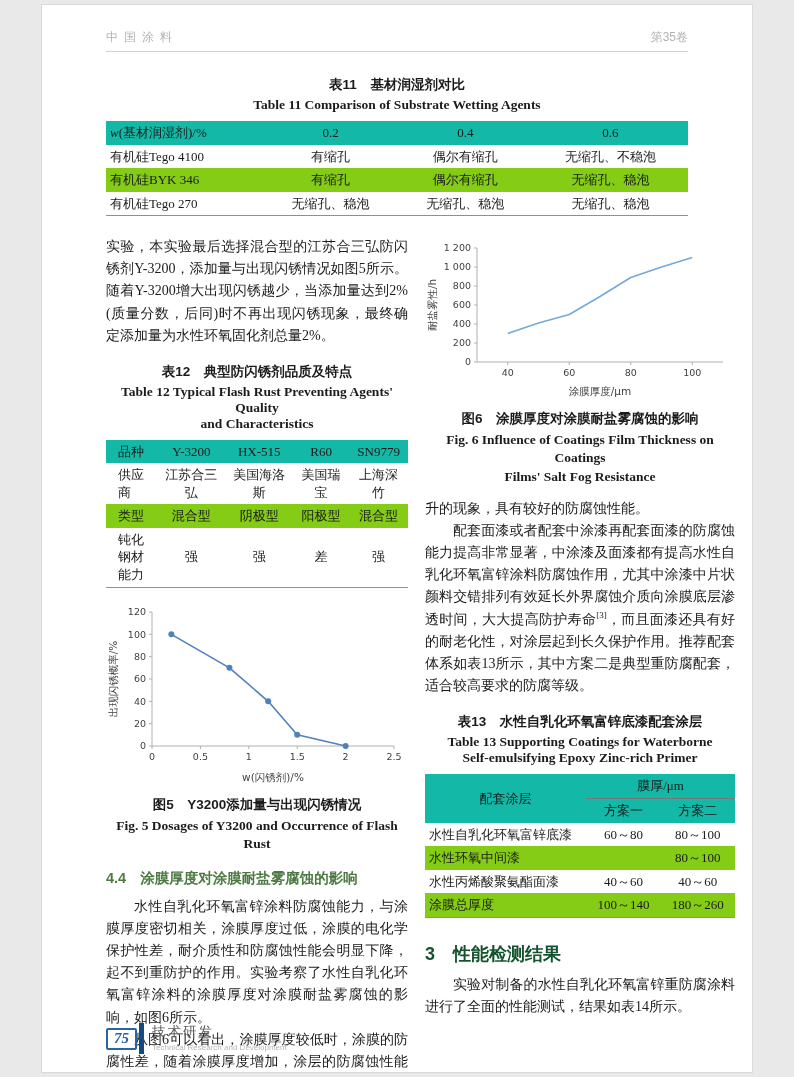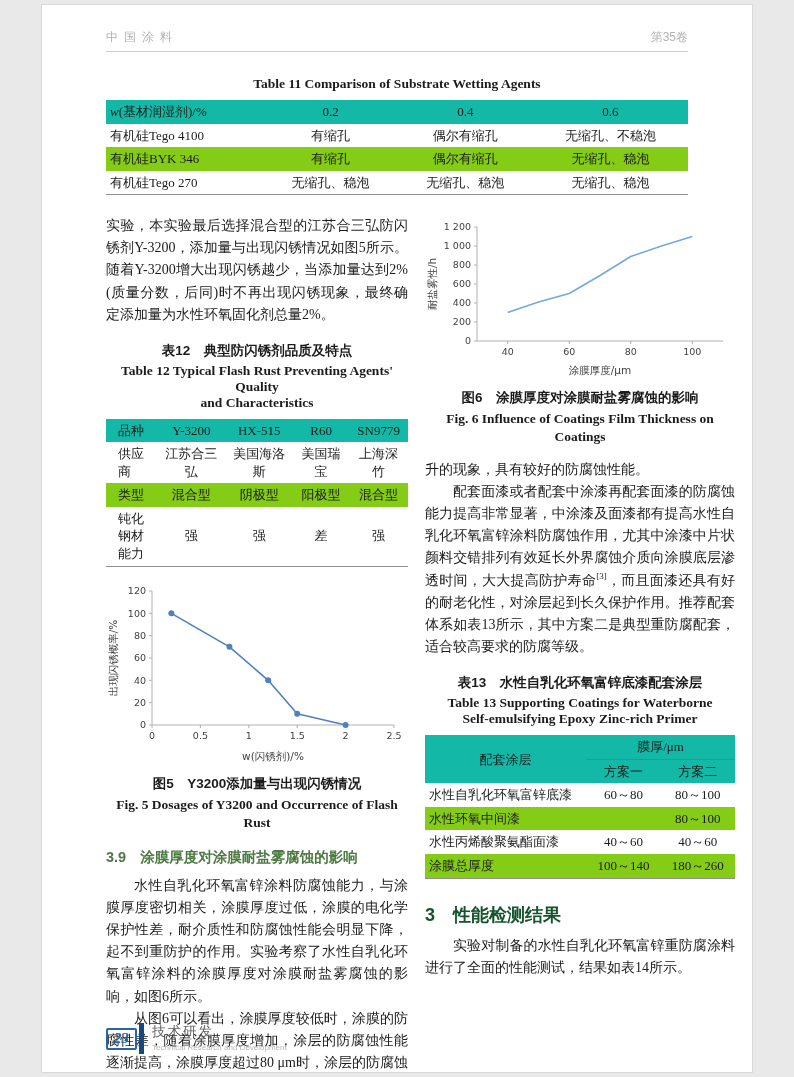--- a/index.html
+++ b/index.html
@@ -113,20 +113,21 @@
 <body>
 
 <div class="page">
 
   <div class="pg-header">
     <span class="journal">中国涂料</span>
     <span class="volume">第35卷</span>
   </div>
 
   <div class="table11-block">
+    <div class="tbl-title-cn">表11　基材润湿剂对比</div>
     <div class="tbl-title-en">Table 11   Comparison of Substrate Wetting Agents</div>
     <table class="tbl t11">
       <thead>
         <tr>
           <th><i>w</i><span>(基材润湿剂)/%</span></th>
           <th>0.2</th>
           <th>0.4</th>
           <th>0.6</th>
         </tr>
       </thead>
@@ -239,21 +240,21 @@
             <text x="167" y="179" text-anchor="middle" font-size="10.5" fill="#3f3f3f">w(闪锈剂)/%</text>
             <text x="11" y="77" text-anchor="middle" font-size="10.5" fill="#3f3f3f" transform="rotate(-90 11 77)">出现闪锈概率/%</text>
           </svg>
         <figcaption>
           <div class="fig-cap-cn">图5　Y3200添加量与出现闪锈情况</div>
           <div class="fig-cap-en">Fig. 5   Dosages of Y3200 and Occurrence of Flash Rust</div>
         </figcaption>
       </figure>
 
       <h3 class="subsection">
-        <span class="num">3.9</span><span>涂膜厚度对涂膜耐盐雾腐蚀的影响</span>
+        <span class="num">4.4</span><span>涂膜厚度对涂膜耐盐雾腐蚀的影响</span>
       </h3>
       <p class="para indent">水性自乳化环氧富锌涂料防腐蚀能力，与涂膜厚度密切相关，涂膜厚度过低，涂膜的电化学保护性差，耐介质性和防腐蚀性能会明显下降，起不到重防护的作用。实验考察了水性自乳化环氧富锌涂料的涂膜厚度对涂膜耐盐雾腐蚀的影响，如图6所示。</p>
       <p class="para indent">从图6可以看出，涂膜厚度较低时，涂膜的防腐性差，随着涂膜厚度增加，涂层的防腐蚀性能逐渐提高，涂膜厚度超过80 μm时，涂层的防腐蚀性能有一个突</p>
     </div>
 
     <div class="col">
       <figure class="fig6">
         <svg class="chart" width="310" height="162">
             <line x1="52" y1="124" x2="298" y2="124" stroke="#b0b0b0" stroke-width="1"></line>
             <line x1="52" y1="10" x2="52" y2="124" stroke="#b0b0b0" stroke-width="1"></line>
@@ -280,20 +281,21 @@
             <line x1="267.25" y1="124" x2="267.25" y2="127" stroke="#b0b0b0"></line>
             <text x="267.25" y="138" text-anchor="middle" font-size="9.5" fill="#3f3f3f">100</text>
             <polyline points="82.75,95.5 113.5,85.05 144.25,76.5 175,58.45 205.75,39.45 236.5,29 267.25,19.5" fill="none" stroke="#74a9d8" stroke-width="1.6" stroke-linejoin="round"></polyline>
             <text x="175" y="157" text-anchor="middle" font-size="10.5" fill="#3f3f3f">涂膜厚度/μm</text>
             <text x="11" y="67" text-anchor="middle" font-size="10.5" fill="#3f3f3f" transform="rotate(-90 11 67)">耐盐雾性/h</text>
           </svg>
         <figcaption>
           <div class="fig-cap-cn">图6　涂膜厚度对涂膜耐盐雾腐蚀的影响</div>
           <div class="fig-cap-en">
             <div>Fig. 6   Influence of Coatings Film Thickness on Coatings</div>
+            <div>Films' Salt Fog Resistance</div>
           </div>
         </figcaption>
       </figure>
 
       <p class="para" style="margin-top:12px">升的现象，具有较好的防腐蚀性能。</p>
       <p class="para indent"><span>配套面漆或者配套中涂漆再配套面漆的防腐蚀能力提高非常显著，中涂漆及面漆都有提高水性自乳化环氧富锌涂料防腐蚀作用，尤其中涂漆中片状颜料交错排列有效延长外界腐蚀介质向涂膜底层渗透时间，大大提高防护寿命</span><sup>[3]</sup><span>，而且面漆还具有好的耐老化性，对涂层起到长久保护作用。推荐配套体系如表13所示，其中方案二是典型重防腐配套，适合较高要求的防腐等级。</span></p>
 
       <div class="tblock">
         <div class="tbl-title-cn">表13　水性自乳化环氧富锌底漆配套涂层</div>
         <div class="tbl-title-en">
@@ -337,21 +339,21 @@
       </div>
 
       <h2 class="section-h">
         <span class="num">3</span><span>性能检测结果</span>
       </h2>
       <p class="para indent">实验对制备的水性自乳化环氧富锌重防腐涂料进行了全面的性能测试，结果如表14所示。</p>
     </div>
   </div>
 
   <div class="pg-footer">
-    <div class="pnum-box">23</div>
+    <div class="pnum-box">75</div>
     <div class="pnum-bar"></div>
     <div class="foot-text">
       <div class="foot-cn">技术研发</div>
       <div class="foot-en">Technical Research and Development</div>
     </div>
   </div>
 
 </div>
 
 </body></html>

